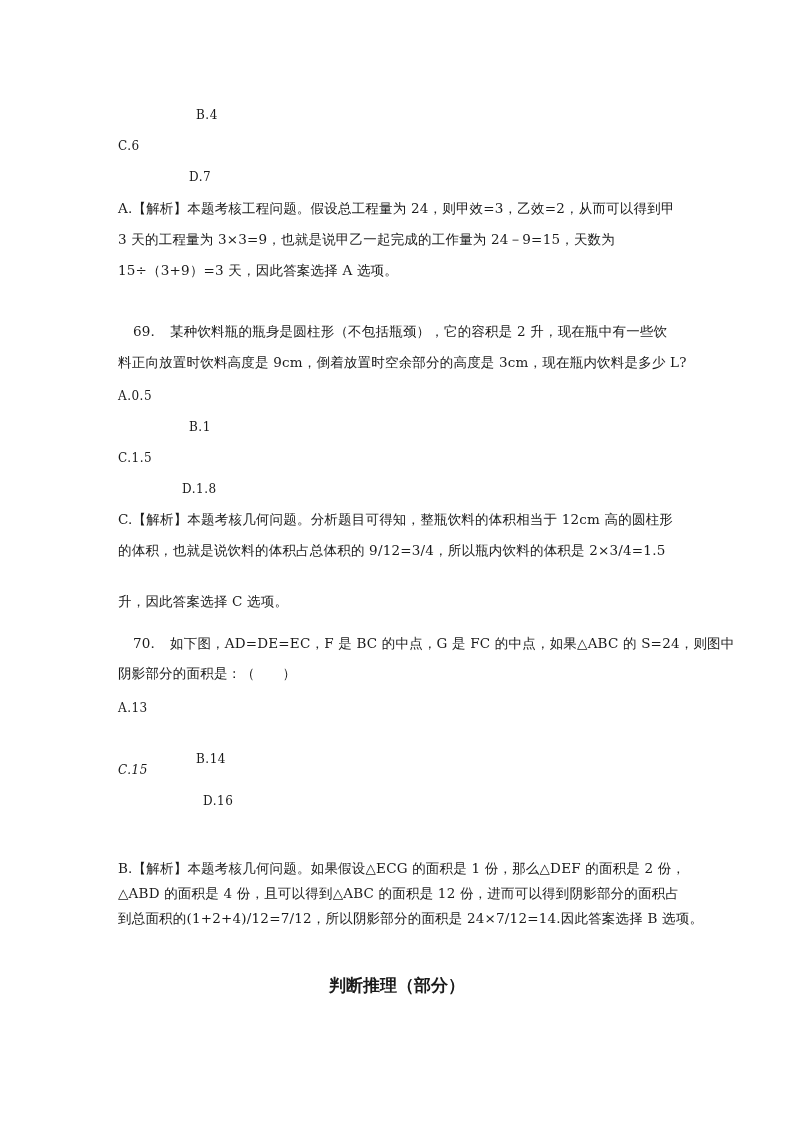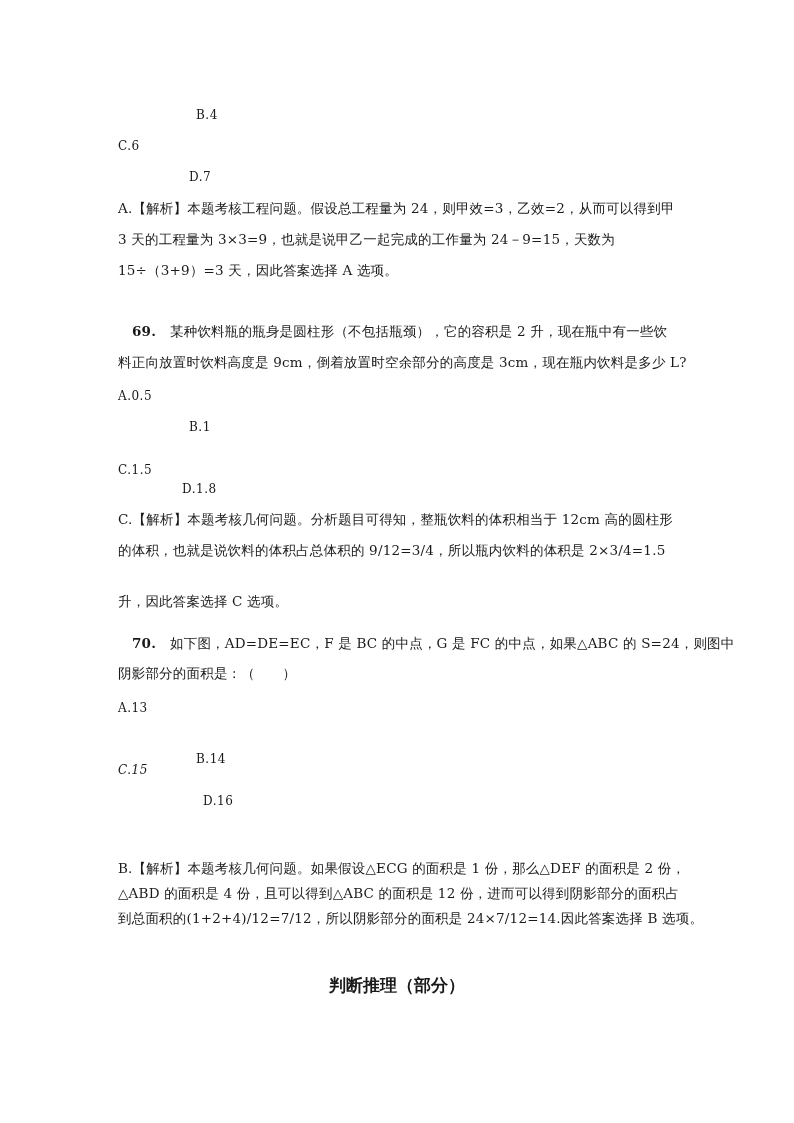--- a/index.html
+++ b/index.html
@@ -32,41 +32,40 @@
       left: 0;
       width: 794px;
       text-align: center;
       font-weight: bold;
       font-size: 17px;
       line-height: 20px;
     }
     .qnum {
       display: inline-block;
       width: 52px;
-      font-weight: bold;
     }
   </style>
 </head>
 <body>
 
 <div class="line opt" style="left:196px; top:106px;">B.4</div>
 <div class="line opt" style="left:118px; top:137px;">C.6</div>
 <div class="line opt" style="left:189px; top:168px;">D.7</div>
 
 <div class="line" style="left:118px; top:199px;">A.【解析】本题考核工程问题。假设总工程量为 24，则甲效=3，乙效=2，从而可以得到甲</div>
 <div class="line" style="left:118px; top:230px;">3 天的工程量为 3×3=9，也就是说甲乙一起完成的工作量为 24－9=15，天数为</div>
 <div class="line" style="left:118px; top:261px;">15÷（3+9）=3 天，因此答案选择 A 选项。</div>
 
 <div class="line" style="left:118px; top:322px;">
   <span class="qnum">69.</span><span>某种饮料瓶的瓶身是圆柱形（不包括瓶颈），它的容积是 2 升，现在瓶中有一些饮</span>
 </div>
 <div class="line" style="left:118px; top:353px;">料正向放置时饮料高度是 9cm，倒着放置时空余部分的高度是 3cm，现在瓶内饮料是多少 L?</div>
 <div class="line opt" style="left:118px; top:387px;">A.0.5</div>
 <div class="line opt" style="left:189px; top:418px;">B.1</div>
-<div class="line opt" style="left:118px; top:449px;margin-top:12px;">C.1.5</div>
+<div class="line opt" style="left:118px; top:449px;">C.1.5</div>
 <div class="line opt" style="left:182px; top:480px;">D.1.8</div>
 
 <div class="line" style="left:118px; top:510px;">C.【解析】本题考核几何问题。分析题目可得知，整瓶饮料的体积相当于 12cm 高的圆柱形</div>
 <div class="line" style="left:118px; top:541px;">的体积，也就是说饮料的体积占总体积的 9/12=3/4，所以瓶内饮料的体积是 2×3/4=1.5</div>
 <div class="line" style="left:118px; top:592px;">升，因此答案选择 C 选项。</div>
 
 <div class="line" style="left:118px; top:634px;">
   <span class="qnum">70.</span><span>如下图，AD=DE=EC，F 是 BC 的中点，G 是 FC 的中点，如果△ABC 的 S=24，则图中</span>
 </div>
 <div class="line" style="left:118px; top:664px;">阴影部分的面积是：（　　）</div>

